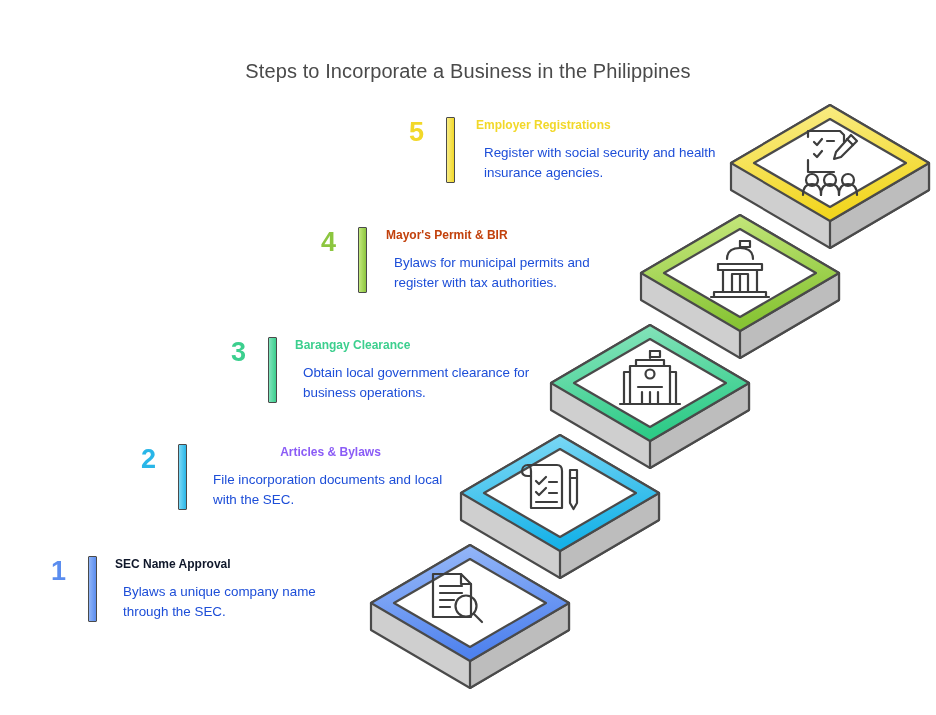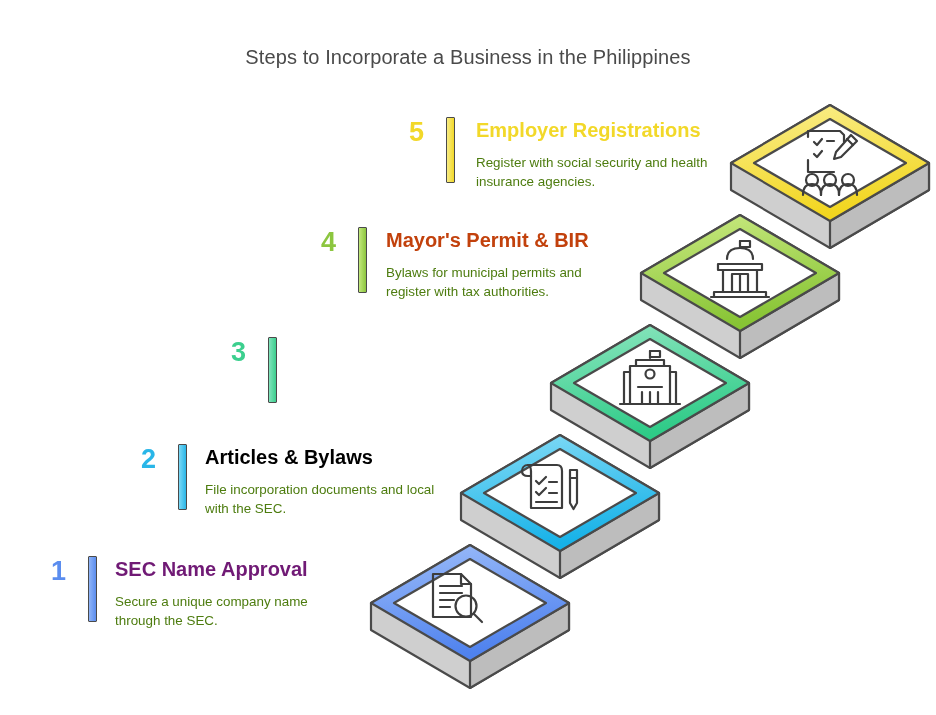--- a/index.html
+++ b/index.html
@@ -19,21 +19,21 @@
   #infographic {
     position: absolute;
     inset: 0;
     width: 936px;
     height: 715px;
   }
 
   
   .chart-title {
     position: absolute;
-    top: 46px;
+    top: 60px;
     left: 0;
     width: 936px;
     text-align: center;
     font-size: 20px;
     font-weight: 400;
     color: #4a4a4a;
     letter-spacing: 0.1px;
     white-space: nowrap;
   }
 
@@ -59,31 +59,31 @@
     margin-left: 22px;
     border: 1.5px solid #4a4a4a;
     box-sizing: border-box;
     border-radius: 1px;
   }
   .step-body {
     margin-left: 18px;
     padding-top: 1px;
   }
   .step-heading {
-    font-size: 20px;
+    font-size: 12px;
     font-weight: bold;
     line-height: 1.2;
     margin: 0 0 11px 0;
     white-space: nowrap;
   }
   .step-desc {
     font-size: 13.4px;
     line-height: 1.45;
-    color: #4d7c0f;
-    margin: 0;
+    color: #1d4ed8;
+    margin: 8px;
     max-width: 235px;
   }
 
   
   #step-text-5 { left: 390px; top: 117px; }
   #step-text-4 { left: 302px; top: 227px; }
   #step-text-3 { left: 212px; top: 337px; }
   #step-text-2 { left: 122px; top: 444px; }
   #step-text-1 { left: 32px; top: 556px; }
 
@@ -240,33 +240,37 @@
     <div class="accent-bar" style="background:linear-gradient(to right,#c2e87c,#8cc63f);"></div>
     <div class="step-body">
       <div class="step-heading" style="color:#c2410c;">Mayor's Permit &amp; BIR</div>
       <div class="step-desc">Bylaws for municipal permits and register with tax authorities.</div>
     </div>
   </div>
 
   <div class="step-text" id="step-text-3">
     <div class="step-number" style="color:#3ccf8e;">3</div>
     <div class="accent-bar" style="background:linear-gradient(to right,#81e3bb,#3ccf8e);"></div>
+    <div class="step-body">
+      <div class="step-heading" style="color:#3ccf8e;">Barangay Clearance</div>
+      <div class="step-desc">Obtain local government clearance for business operations.</div>
+    </div>
   </div>
 
   <div class="step-text" id="step-text-2">
     <div class="step-number" style="color:#29b6e8;">2</div>
     <div class="accent-bar" style="background:linear-gradient(to right,#7bd8f5,#29b6e8);"></div>
     <div class="step-body">
-      <div class="step-heading" style="color:#000000;">Articles &amp; Bylaws</div>
+      <div class="step-heading" style="color:#8b5cf6;text-align:center;">Articles &amp; Bylaws</div>
       <div class="step-desc">File incorporation documents and local with the SEC.</div>
     </div>
   </div>
 
   <div class="step-text" id="step-text-1">
     <div class="step-number" style="color:#5b8def;">1</div>
     <div class="accent-bar" style="background:linear-gradient(to right,#8fb4f7,#5b8def);"></div>
     <div class="step-body">
-      <div class="step-heading" style="color:#701a75;">SEC Name Approval</div>
-      <div class="step-desc">Secure a unique company name through the SEC.</div>
+      <div class="step-heading" style="color:#0f172a;">SEC Name Approval</div>
+      <div class="step-desc">Bylaws a unique company name through the SEC.</div>
     </div>
   </div>
 
 </div>
 
 </body></html>

